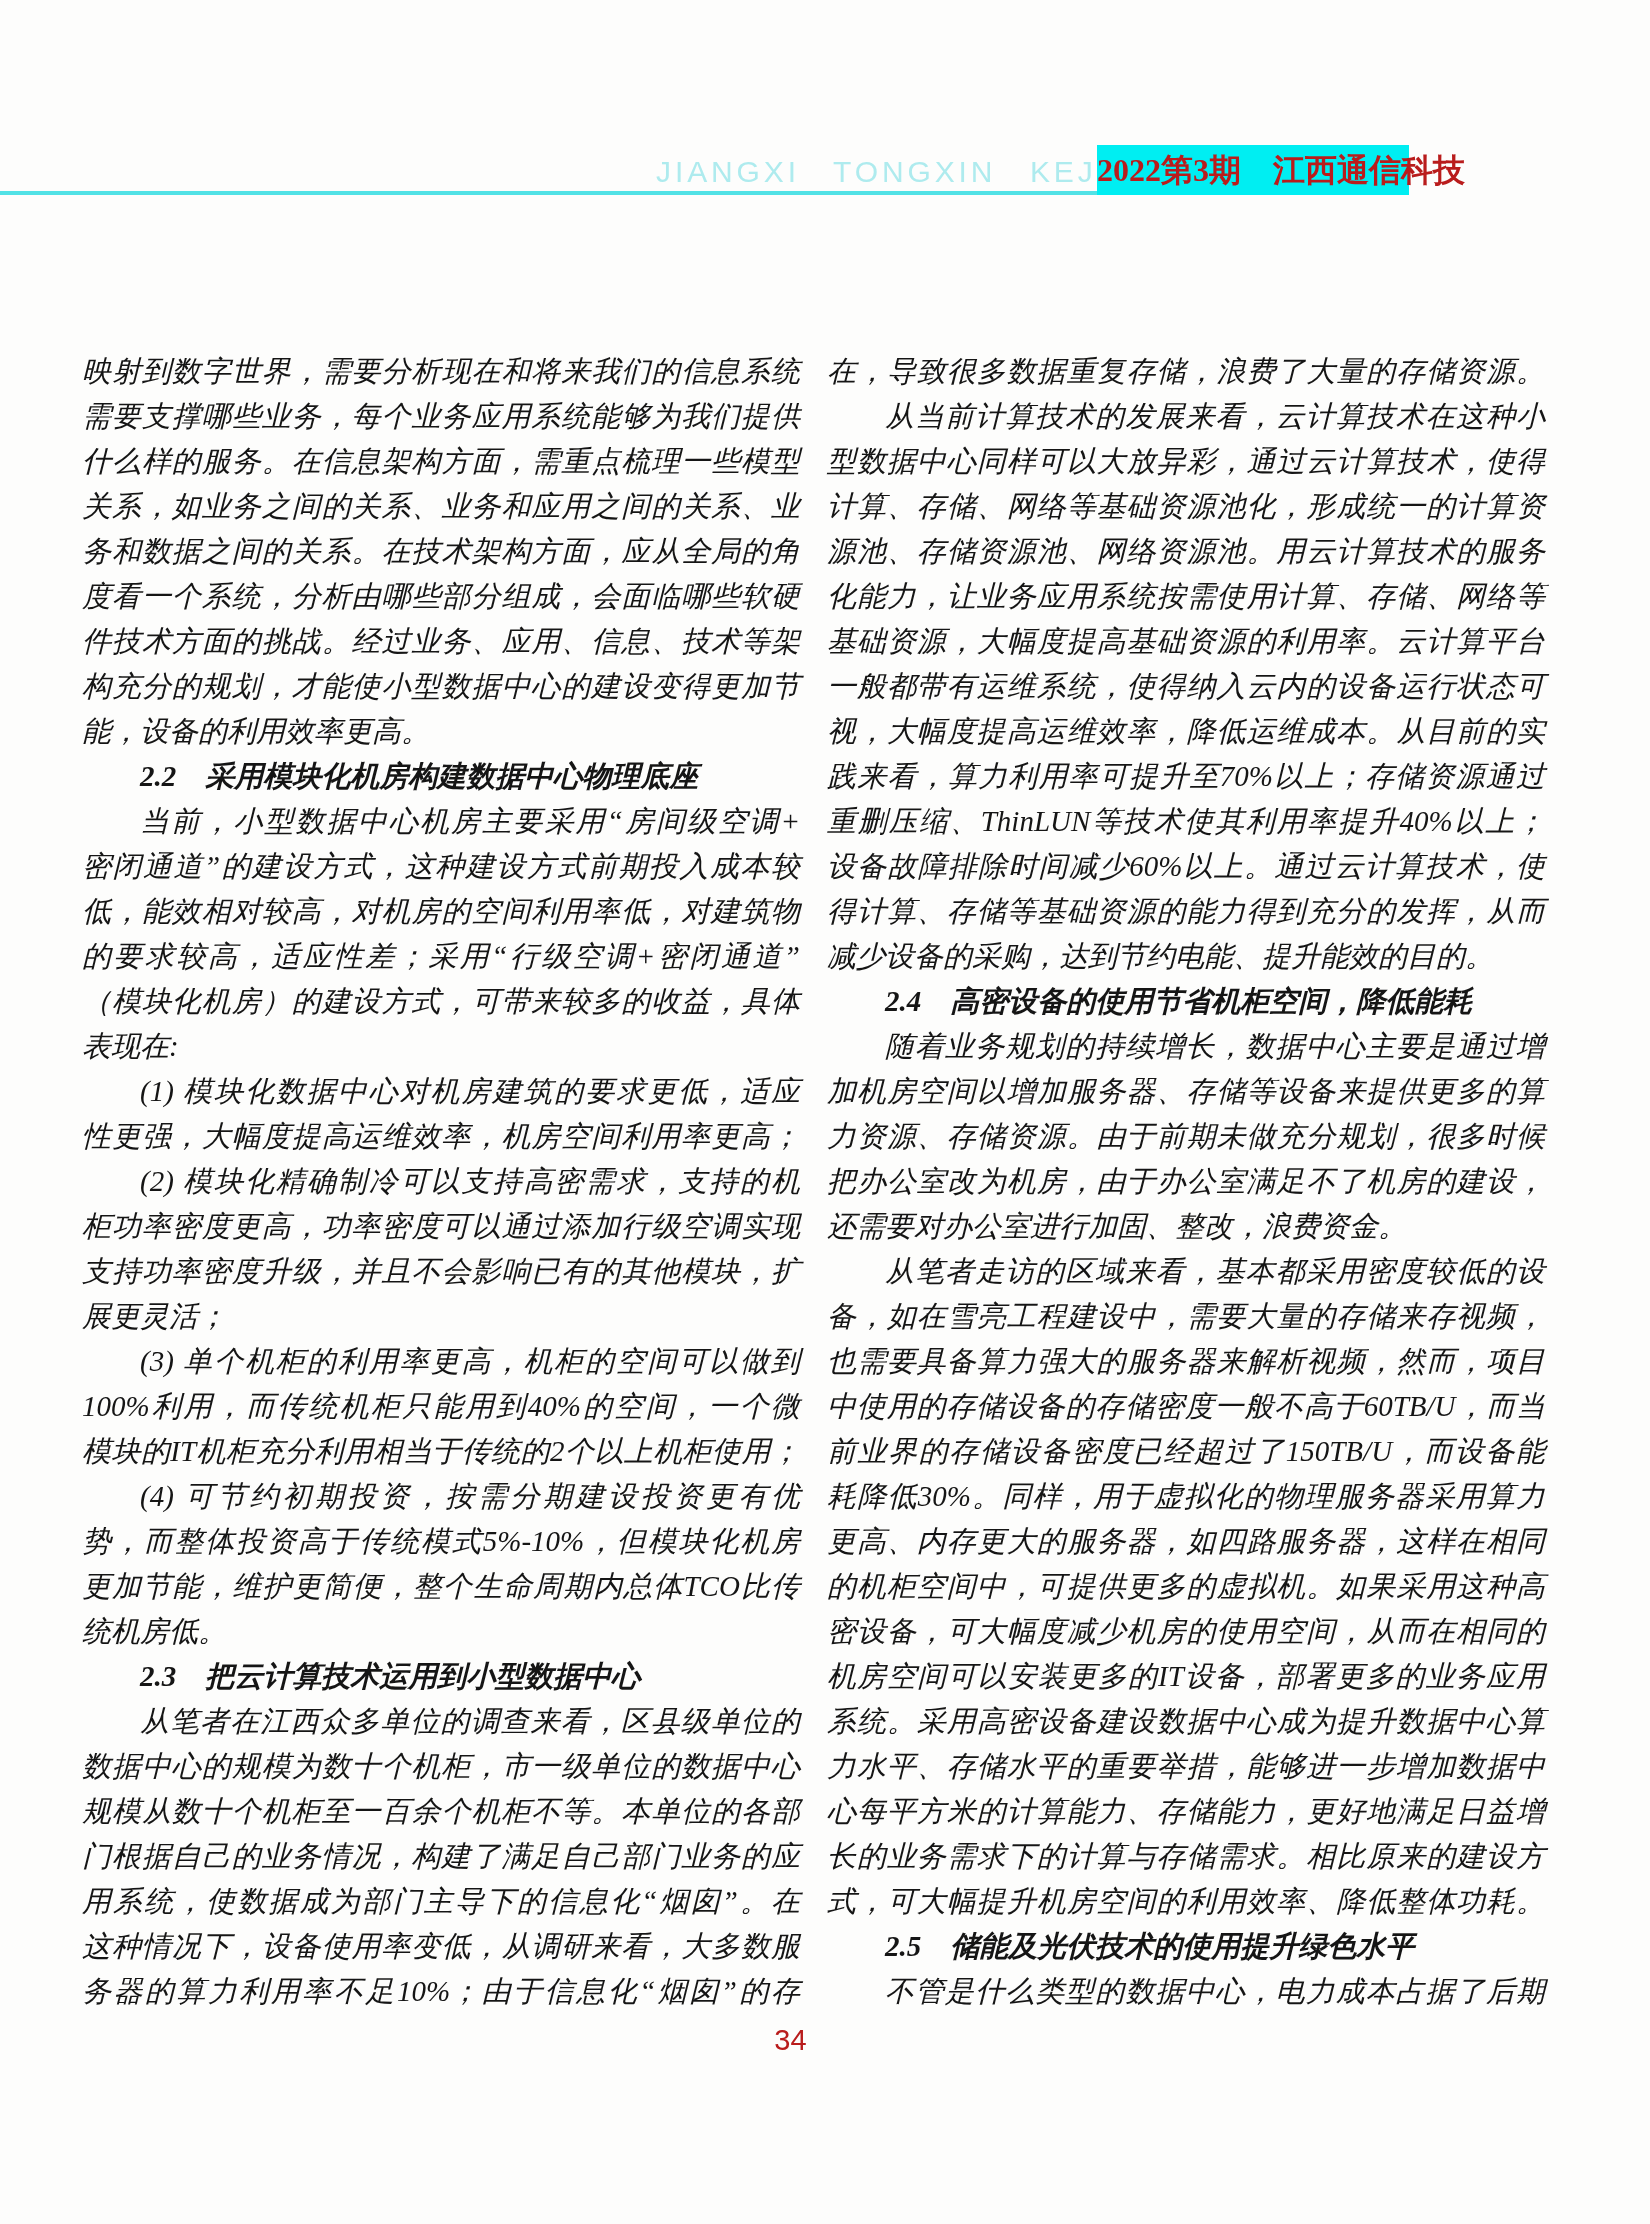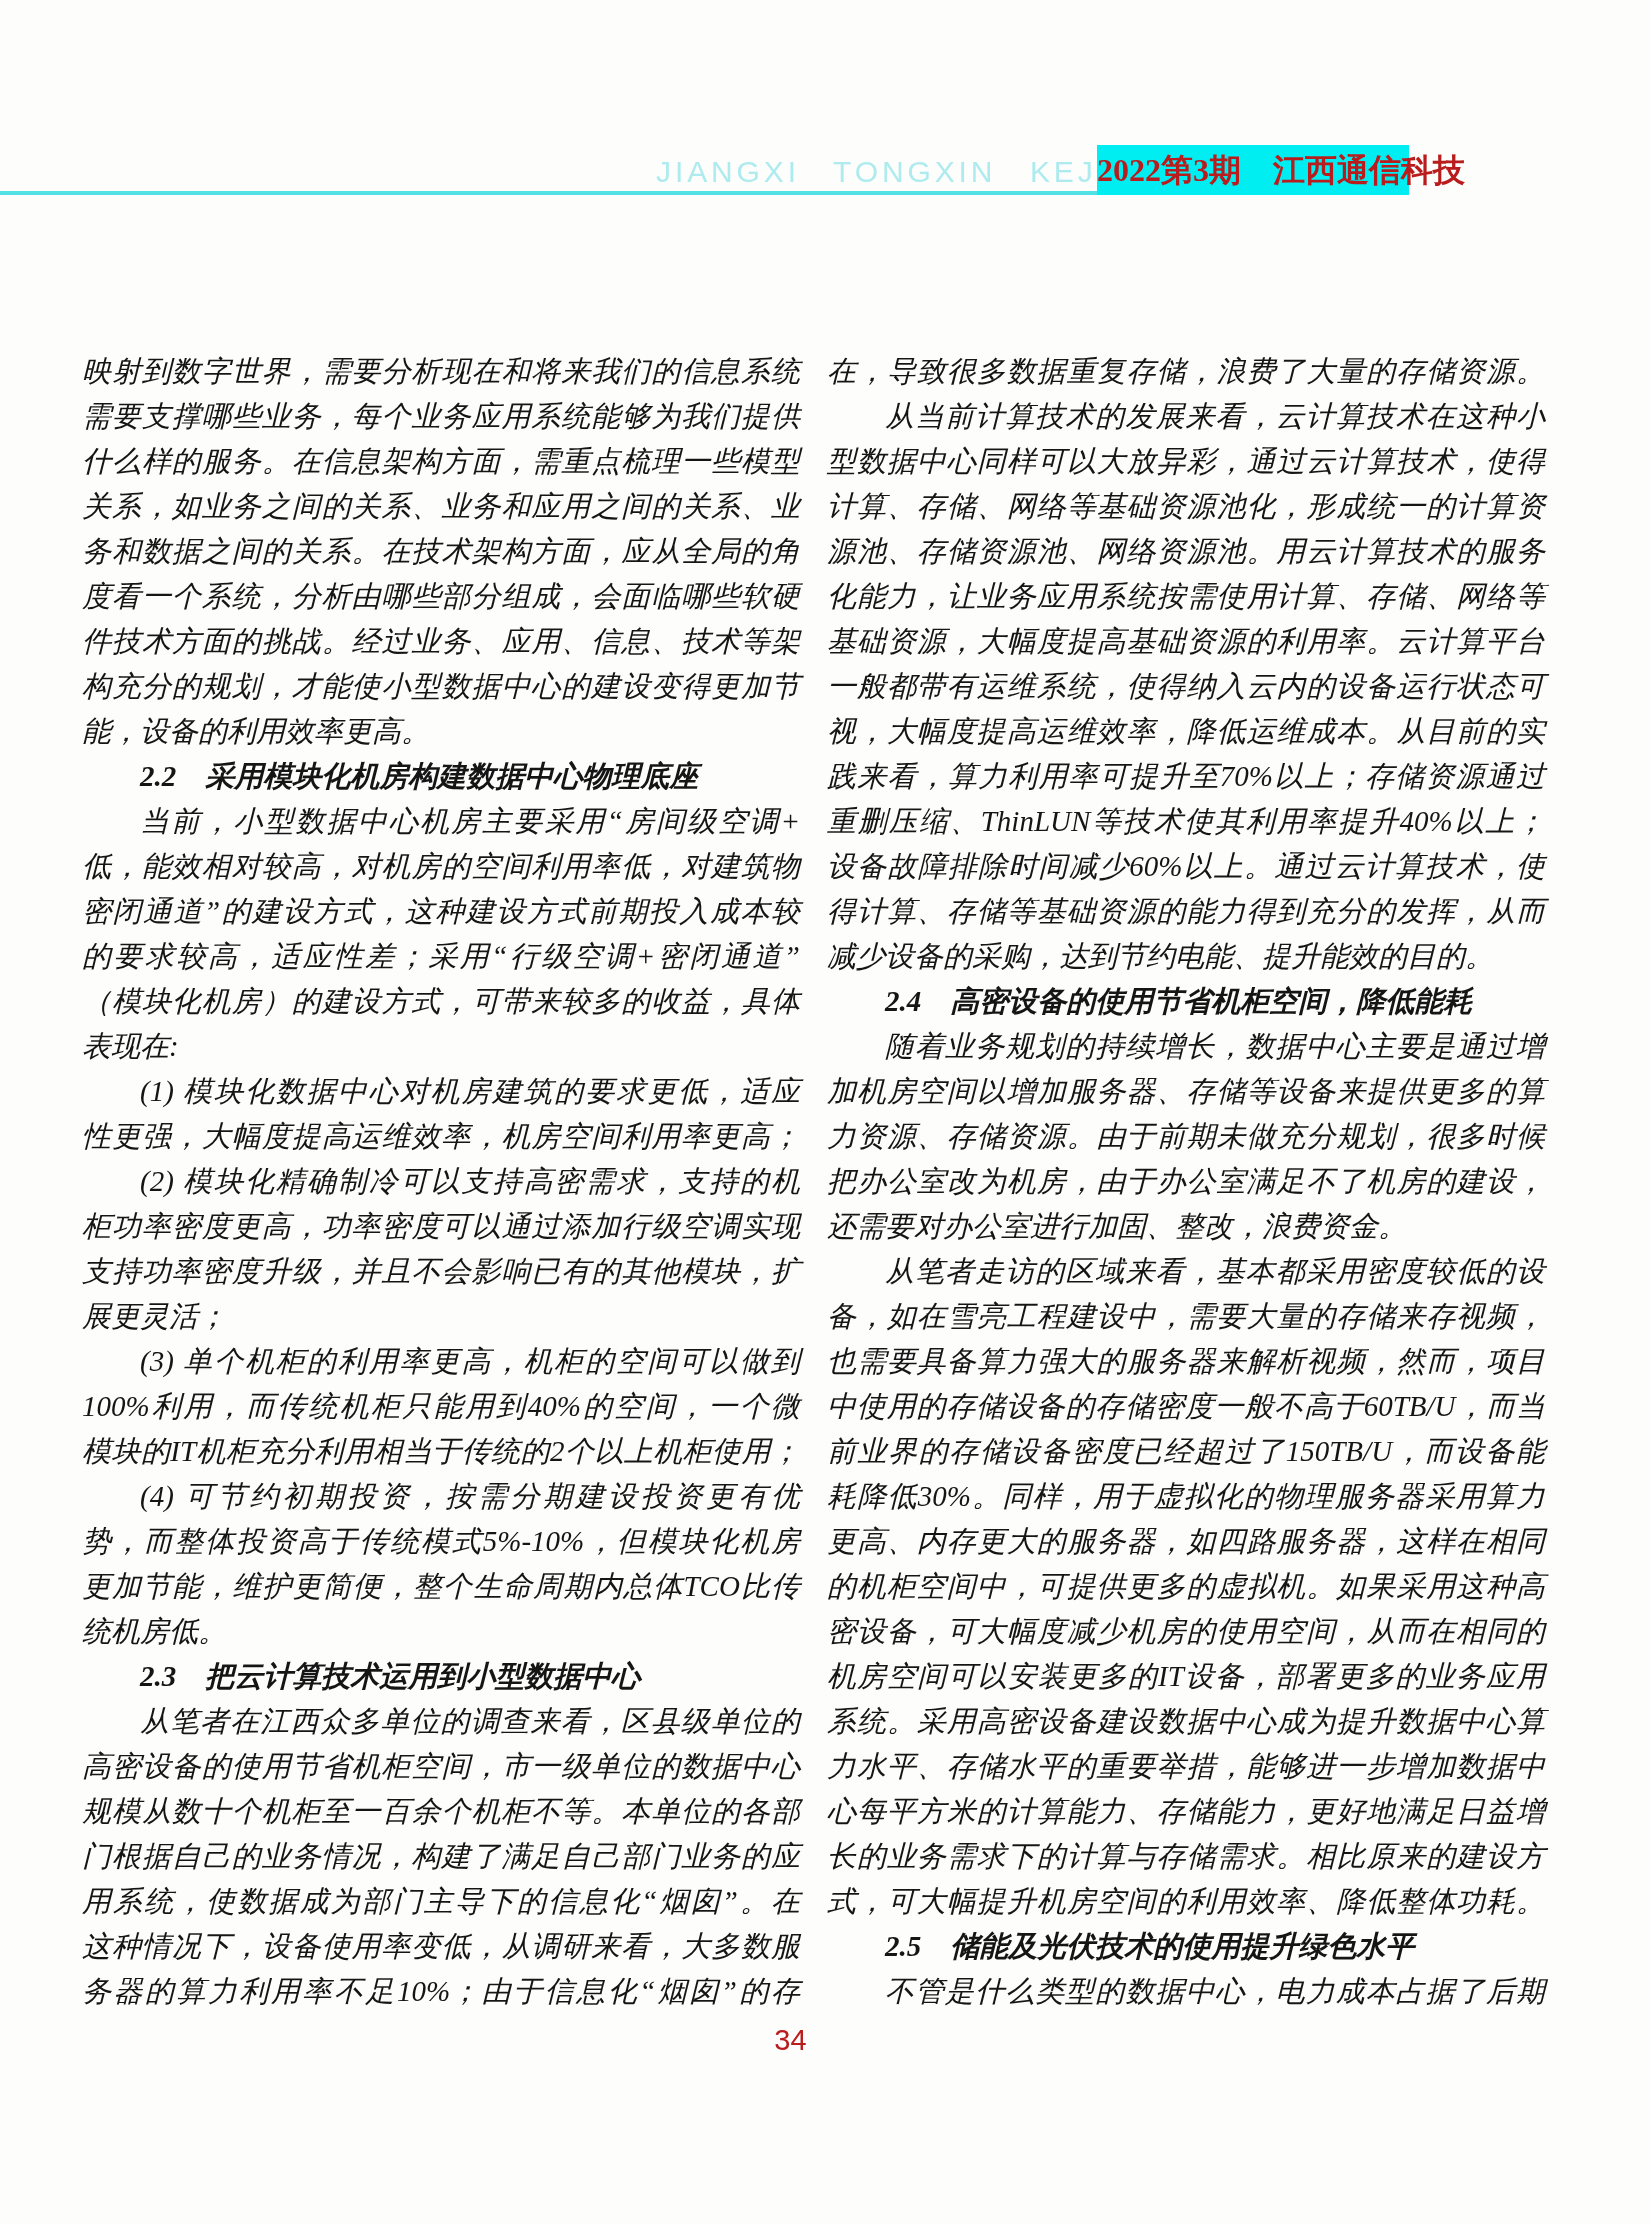--- a/index.html
+++ b/index.html
@@ -86,41 +86,41 @@
         <div class="line">需要支撑哪些业务，每个业务应用系统能够为我们提供</div>
         <div class="line">什么样的服务。在信息架构方面，需重点梳理一些模型</div>
         <div class="line">关系，如业务之间的关系、业务和应用之间的关系、业</div>
         <div class="line">务和数据之间的关系。在技术架构方面，应从全局的角</div>
         <div class="line">度看一个系统，分析由哪些部分组成，会面临哪些软硬</div>
         <div class="line">件技术方面的挑战。经过业务、应用、信息、技术等架</div>
         <div class="line">构充分的规划，才能使小型数据中心的建设变得更加节</div>
         <div class="line e">能，设备的利用效率更高。</div>
         <div class="line h">2.2　采用模块化机房构建数据中心物理底座</div>
         <div class="line p">当前，小型数据中心机房主要采用“房间级空调+</div>
+        <div class="line">密闭通道”的建设方式，这种建设方式前期投入成本较</div>
         <div class="line">低，能效相对较高，对机房的空间利用率低，对建筑物</div>
-        <div class="line">密闭通道”的建设方式，这种建设方式前期投入成本较</div>
         <div class="line">的要求较高，适应性差；采用“行级空调+密闭通道”</div>
         <div class="line">（模块化机房）的建设方式，可带来较多的收益，具体</div>
         <div class="line e">表现在:</div>
         <div class="line p">(1) 模块化数据中心对机房建筑的要求更低，适应</div>
         <div class="line">性更强，大幅度提高运维效率，机房空间利用率更高；</div>
         <div class="line p">(2) 模块化精确制冷可以支持高密需求，支持的机</div>
         <div class="line">柜功率密度更高，功率密度可以通过添加行级空调实现</div>
         <div class="line">支持功率密度升级，并且不会影响已有的其他模块，扩</div>
         <div class="line e">展更灵活；</div>
         <div class="line p">(3) 单个机柜的利用率更高，机柜的空间可以做到</div>
         <div class="line">100%利用，而传统机柜只能用到40%的空间，一个微</div>
         <div class="line">模块的IT机柜充分利用相当于传统的2个以上机柜使用；</div>
         <div class="line p">(4) 可节约初期投资，按需分期建设投资更有优</div>
         <div class="line">势，而整体投资高于传统模式5%-10%，但模块化机房</div>
         <div class="line">更加节能，维护更简便，整个生命周期内总体TCO比传</div>
         <div class="line e">统机房低。</div>
         <div class="line h">2.3　把云计算技术运用到小型数据中心</div>
         <div class="line p">从笔者在江西众多单位的调查来看，区县级单位的</div>
-        <div class="line">高密设备的使用节省机柜空间，市一级单位的数据中心</div>
+        <div class="line">数据中心的规模为数十个机柜，市一级单位的数据中心</div>
         <div class="line">规模从数十个机柜至一百余个机柜不等。本单位的各部</div>
         <div class="line">门根据自己的业务情况，构建了满足自己部门业务的应</div>
         <div class="line">用系统，使数据成为部门主导下的信息化“烟囱”。在</div>
         <div class="line">这种情况下，设备使用率变低，从调研来看，大多数服</div>
         <div class="line">务器的算力利用率不足10%；由于信息化“烟囱”的存</div>
       </div>
     <div class="col" id="col-right">
         <div class="line">在，导致很多数据重复存储，浪费了大量的存储资源。</div>
         <div class="line p">从当前计算技术的发展来看，云计算技术在这种小</div>
         <div class="line">型数据中心同样可以大放异彩，通过云计算技术，使得</div>

